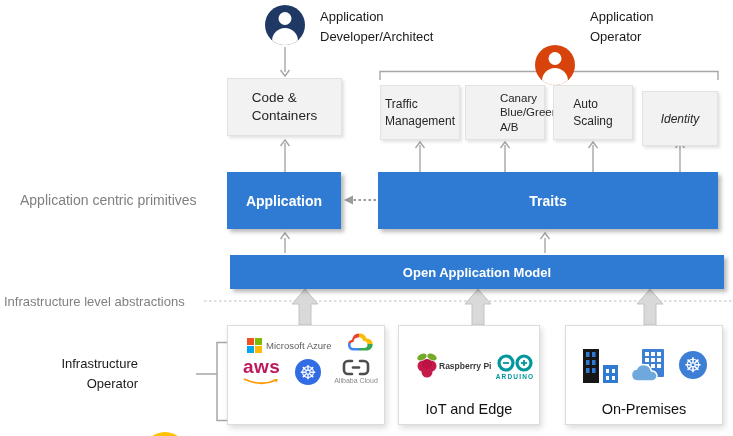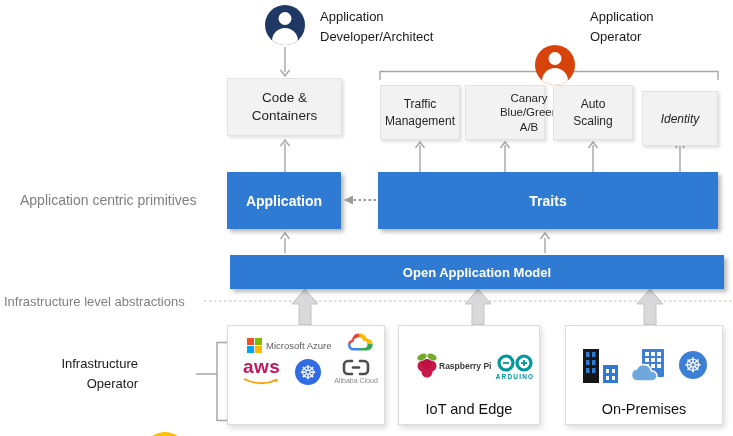--- a/index.html
+++ b/index.html
@@ -23,21 +23,21 @@
   .persona.infra { width:44px; height:44px; }
   .persona.infra::before { top:8px; width:14px; height:14px; }
   .persona.infra::after { top:25px; width:29px; height:29px; }
   .p-dev { background:#1F3864; }
   .p-op { background:#D8430B; }
   .p-infra { background:#FFC000; }
 
   .persona-label { font-size:13px; color:#1a1a1a; line-height:1.5; }
 
   .gray-box { background:#F2F2F2; border:1px solid #E2E2E2; box-shadow:2px 2px 3px rgba(0,0,0,0.12);
-     display:flex; align-items:center; justify-content:center; text-align:center;
+     display:flex; align-items:center; justify-content:center; 
      color:#262626; }
   .blue-box { background:#2F7BD3; box-shadow:3px 3px 4px rgba(0,0,0,0.28);
      display:flex; align-items:center; justify-content:center; text-align:center;
      color:#fff; font-weight:bold; }
   .white-box { background:#fff; border:1px solid #DCDCDC; box-shadow:2px 3px 6px rgba(0,0,0,0.14); }
 
   .section-label { color:#7F7F7F; }
 
   .platform-name { position:absolute; left:0; right:0; bottom:7px; text-align:center;
      font-size:14.5px; color:#111; }

